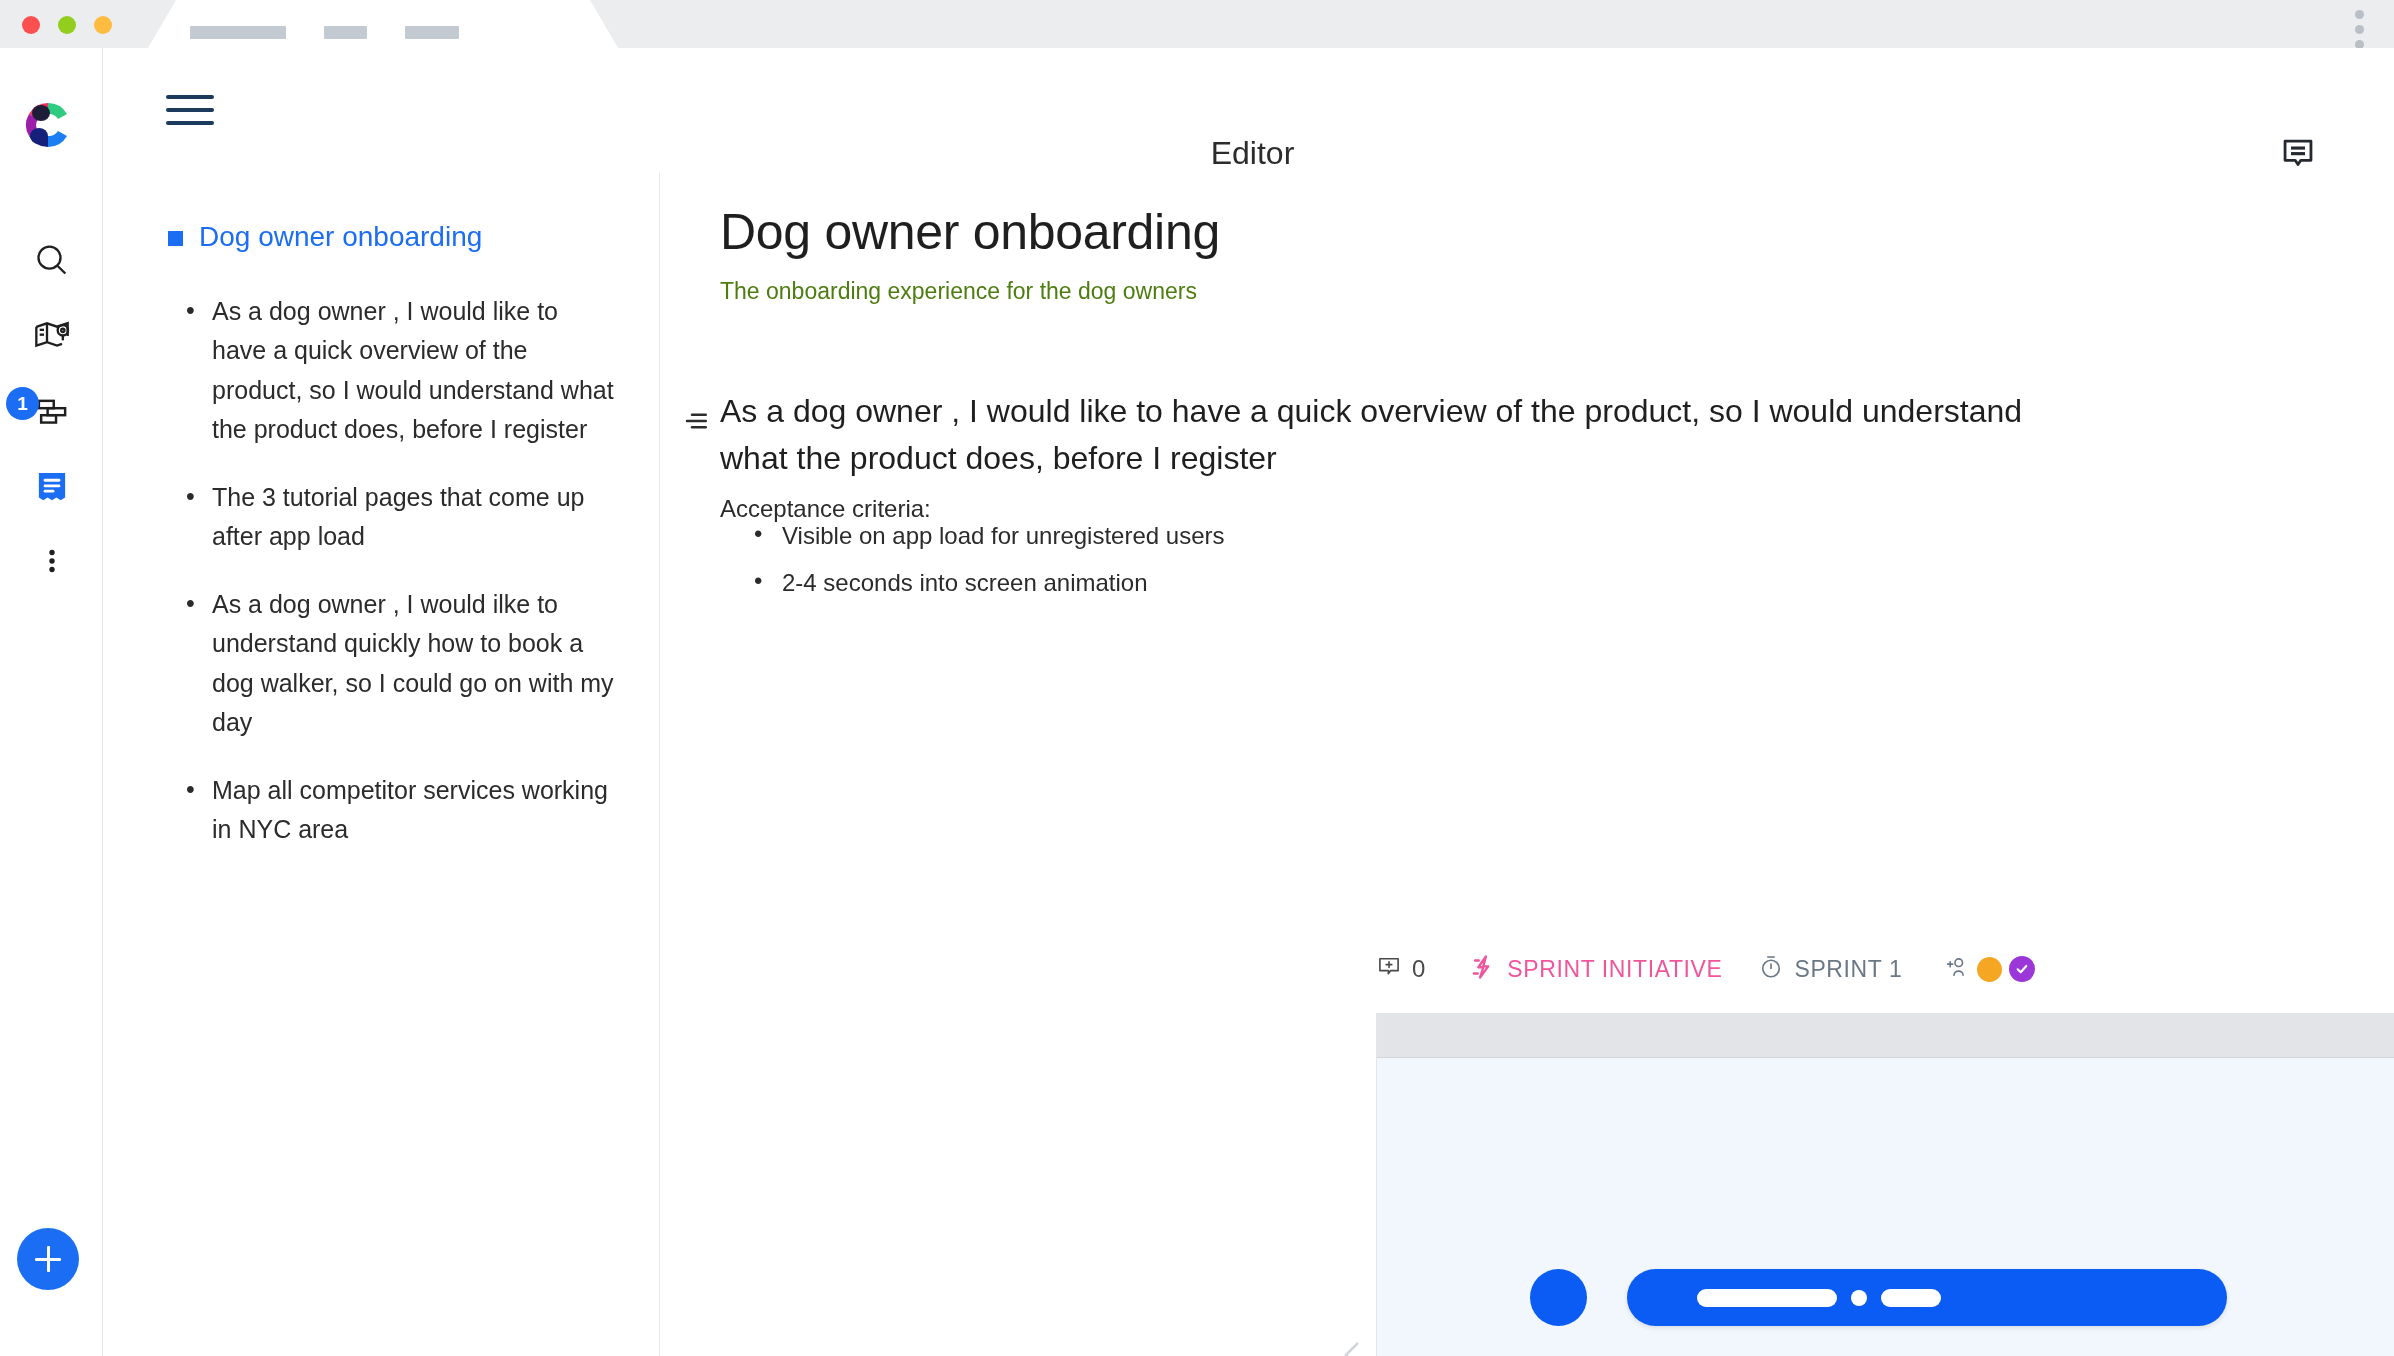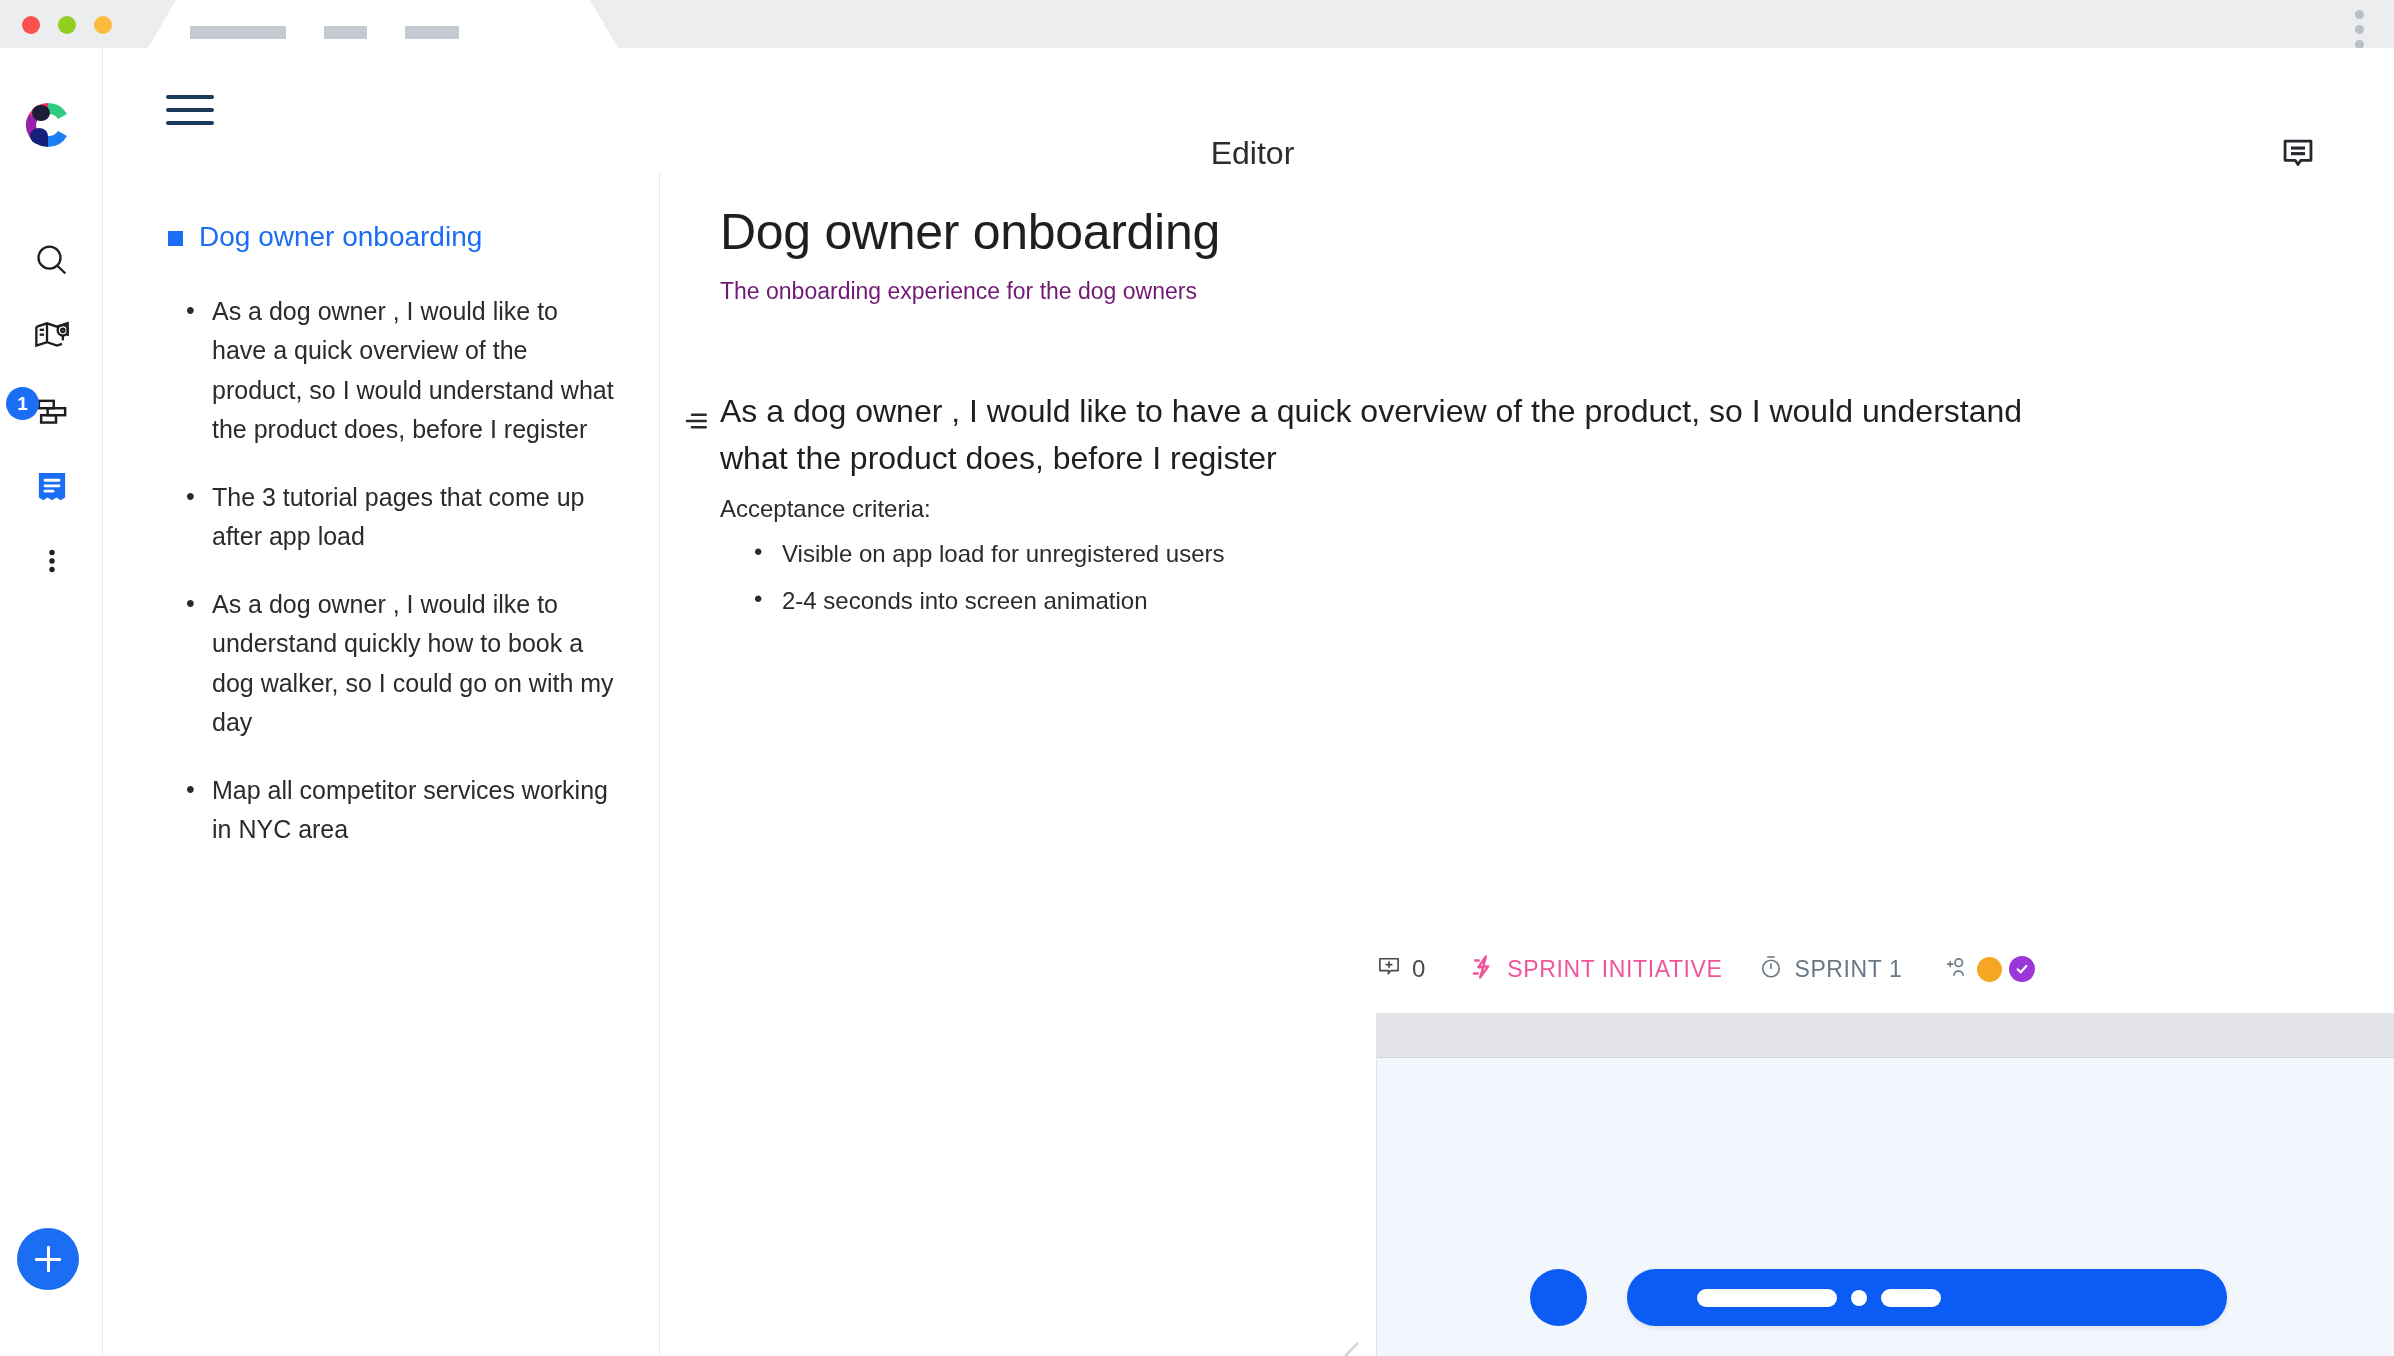--- a/index.html
+++ b/index.html
@@ -99,30 +99,30 @@
   .outline-list li::before {
     content:"•"; position:absolute; left:-26px; top:-1px; font-size:25px; color:#2b2b2b;
   }
 
   
   .editor {
     position:absolute; left:660px; top:125px; right:0; height:1183px;
     background:#fff; overflow:hidden;
   }
   .doc-title { position:absolute; left:60px; top:30px; font-size:50px; color:#1f1f1f; font-weight:400; letter-spacing:-.3px; }
-  .doc-sub { position:absolute; left:60px; top:105px; font-size:23px; color:#701a75; }
+  .doc-sub { position:absolute; left:60px; top:105px; font-size:23px; color:#4d7c0f; }
 
   .story { position:absolute; left:0; top:215px; right:0; }
   .story-handle { position:absolute; left:22px; top:18px; cursor:pointer; }
   .story-title {
     margin-left:60px; margin-right:330px;
     font-size:32px; line-height:1.48; color:#1f1f1f; font-weight:400;
   }
   .ac-label { margin-left:60px; margin-top:12px; font-size:24px; color:#2b2b2b; }
-  .ac-list { margin-left:90px; margin-top:18px; list-style:none; }
+  .ac-list { margin-left:90px; list-style:none; }
   .ac-list > li { position:relative; font-size:24px; color:#2b2b2b; line-height:1.07; margin-bottom:22px; padding-left:32px; }
   .ac-list > li::before { content:"•"; position:absolute; left:4px; top:-2px; font-size:24px; }
   .ac-sub { list-style:none; margin-top:22px; margin-left:30px; }
   .ac-sub li { position:relative; font-size:24px; color:#2b2b2b; line-height:1.07; margin-bottom:22px; padding-left:32px; }
   .ac-sub li::before { content:"•"; position:absolute; left:4px; top:-2px; font-size:24px; }
 
   
   .meta { position:absolute; left:716px; top:780px; display:flex; align-items:center; gap:0; }
   .meta-item { display:flex; align-items:center; gap:10px; cursor:pointer; }
   .meta-comments { margin-right:44px; }

